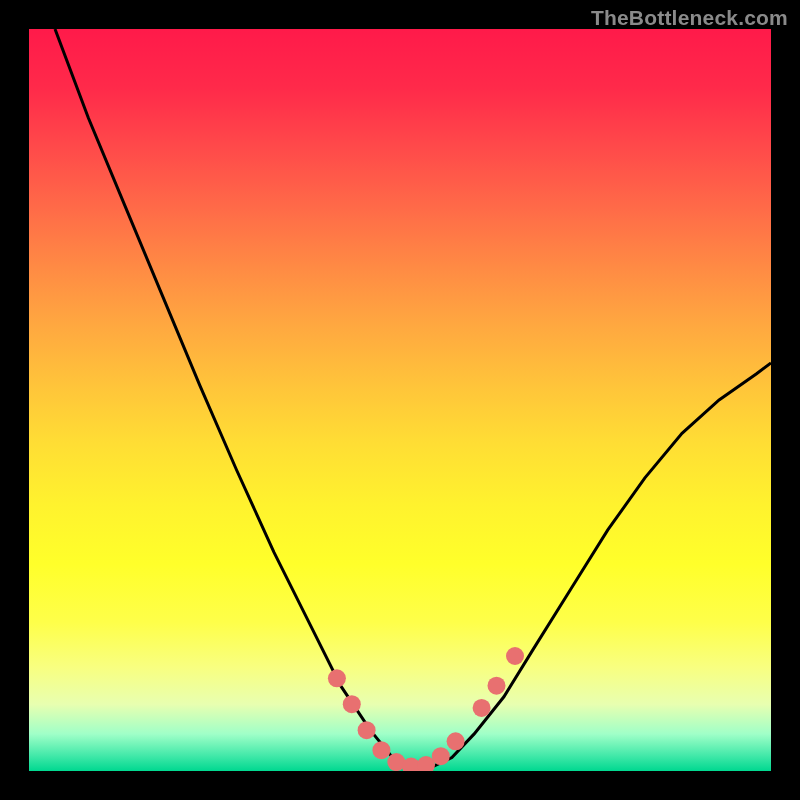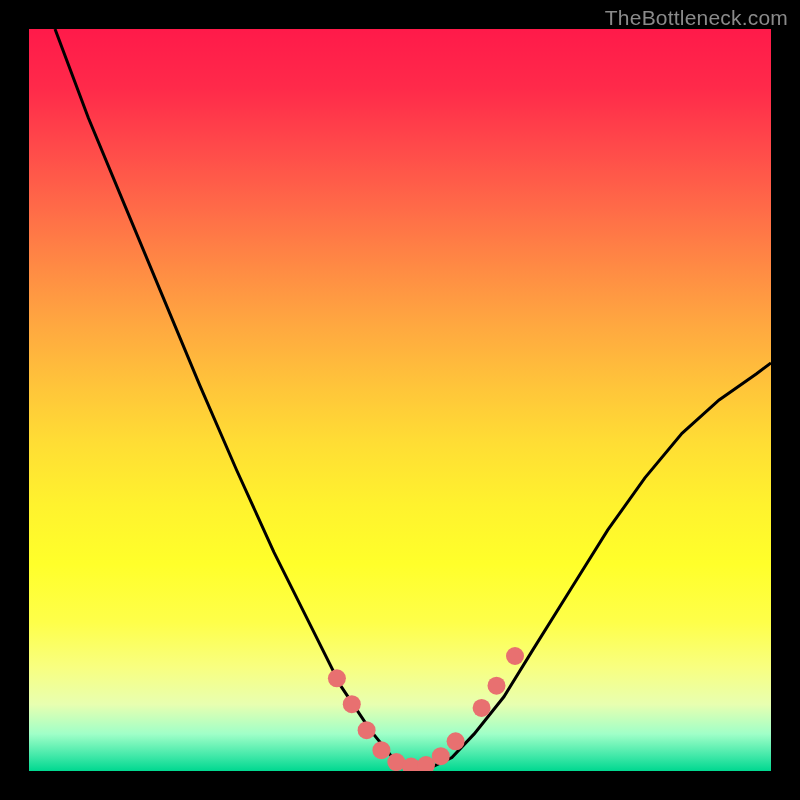--- a/index.html
+++ b/index.html
@@ -34,21 +34,21 @@
       #40e8a8 98%,
       #00d890 100%
     );
   }
   .watermark {
     position: absolute;
     top: 6px;
     right: 12px;
     color: #8a8a8a;
     font-size: 21px;
-    font-weight: 400;
+    font-weight: 700;
     letter-spacing: 0.2px;
   }
   svg.curve {
     position: absolute;
     left: 0;
     top: 0;
     width: 742px;
     height: 742px;
   }
 </style>

